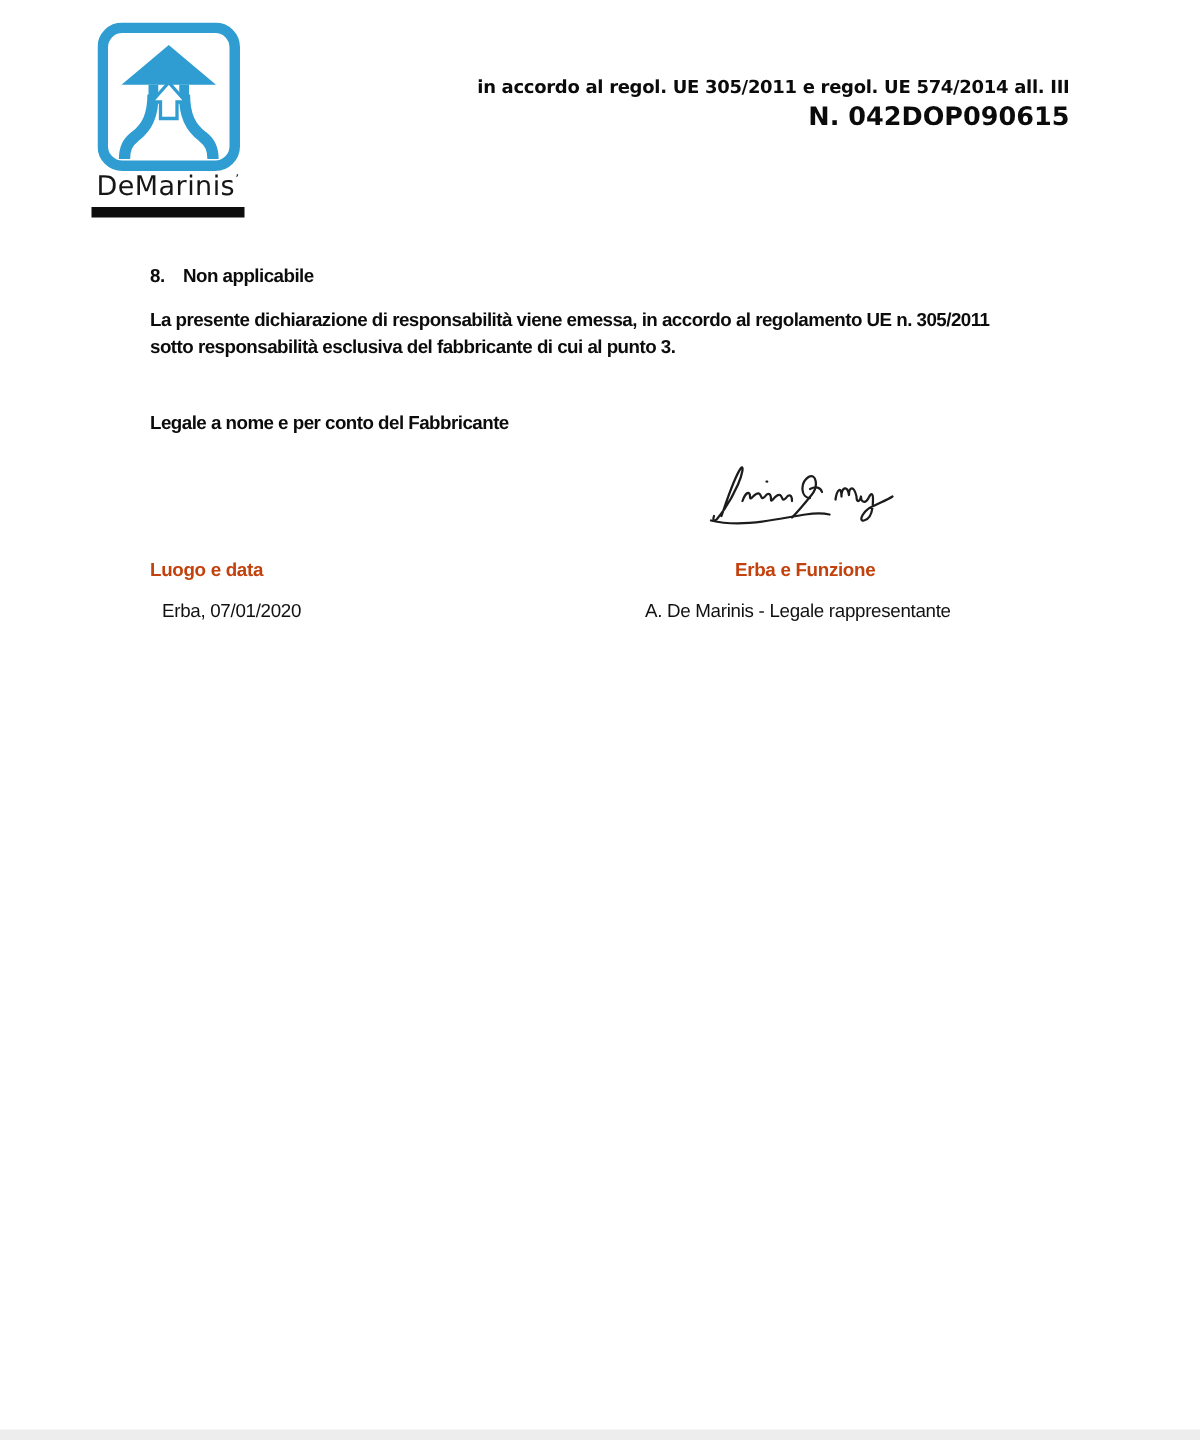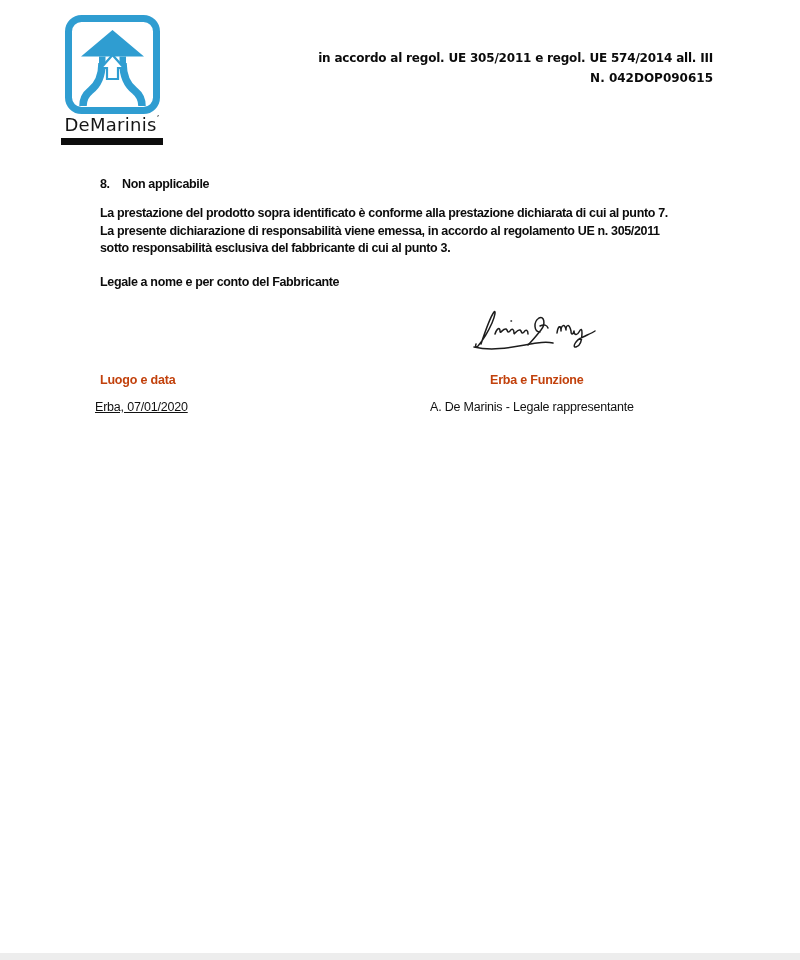--- a/index.html
+++ b/index.html
@@ -20,40 +20,40 @@
   .wordmark sup { font-size:8px; vertical-align:top; line-height:10px; }
   .brand-bar { margin-top:3px; width:102px; height:7px; background:#0d0d0d; }
 
   
   .doc-head {
     position:absolute; top:50px; right:87px; text-align:right;
     font-family:"DejaVu Sans", sans-serif; color:#0b0b0b; white-space:nowrap;
   }
   .doc-title   { font-size:18px; line-height:20px; font-weight:bold; letter-spacing:-0.5px; }
   .doc-subtitle{ font-size:12px; line-height:15px; font-weight:bold; letter-spacing:-0.2px; margin-top:1px; }
-  .doc-number  { font-size:12px; line-height:20px; font-weight:bold; margin-top:2px;text-align:right; }
+  .doc-number  { font-size:17px; line-height:20px; font-weight:bold; margin-top:2px;text-align:right; }
 
   
   .body-text { color:#0c0c0c; font-weight:bold; font-size:12.5px;
                letter-spacing:-0.35px; line-height:17.5px; white-space:nowrap; }
   .item-8 { position:absolute; left:100px; top:176px; display:flex; }
   .item-8 .num { width:22px; }
   .paragraph { position:absolute; left:100px; top:205px; }
   .firma-caption { position:absolute; left:100px; top:274px; }
 
   .signature { position:absolute; left:465px; top:302px; }
 
   
   .label { position:absolute; color:#c2410c; font-weight:bold; font-size:12.5px;
            letter-spacing:-0.2px; white-space:nowrap; }
   .value { position:absolute; color:#111; font-weight:400; font-size:12.5px;
            letter-spacing:-0.2px; white-space:nowrap; }
   .label-luogo { left:100px; top:373px; }
   .label-nome  { left:490px; top:373px; }
-  .value-erba  { left:95px; top:400px;text-decoration:underline; }
+  .value-erba  { left:108px; top:400px; }
   .value-nome  { left:430px; top:400px; }
 
   .page-bottom-edge { position:absolute; left:0; right:0; bottom:0; height:7px; background:#ededed; }
 </style>
 </head>
 <body>
 
 <div class="page">
 
   <div class="brand">
@@ -74,21 +74,20 @@
     <div class="doc-subtitle">in accordo al regol. UE 305/2011 e regol. UE 574/2014 all. III</div>
     <div class="doc-number">N. 042DOP090615</div>
   </div>
 
   <div class="item-8 body-text">
     <span class="num">8.</span>
     <span>Non applicabile</span>
   </div>
 
   <div class="paragraph body-text">
-    <div>La prestazione del prodotto sopra identificato è conforme alla prestazione dichiarata di cui al punto 7.</div>
     <div>La presente dichiarazione di responsabilità viene emessa, in accordo al regolamento UE n. 305/2011</div>
     <div>sotto responsabilità esclusiva del fabbricante di cui al punto 3.</div>
   </div>
 
   <div class="firma-caption body-text">Legale a nome e per conto del Fabbricante</div>
 
   <svg class="signature" width="160" height="50" viewBox="0 0 160 50">
     <g fill="none" stroke="#1c1c1c" stroke-width="1.5" stroke-linecap="round" stroke-linejoin="round">
       <path d="M16,42 C20,30 26,14 29,10 C31,8 30,14 27,21 C23,30 18,38 13,44 C11,46 10,45 11,42"></path>
       <path d="M9,45 C30,50 52,44 72,41 C78,40 84,40 88,41"></path>

